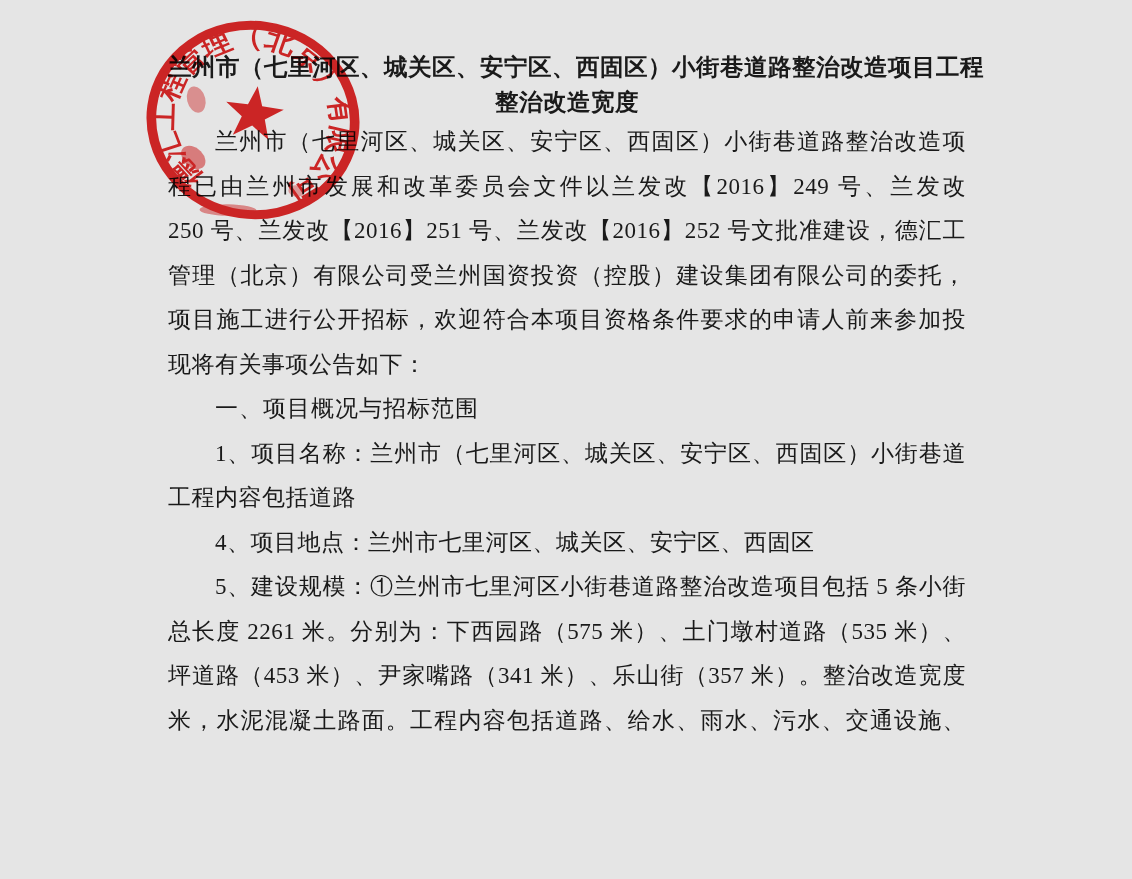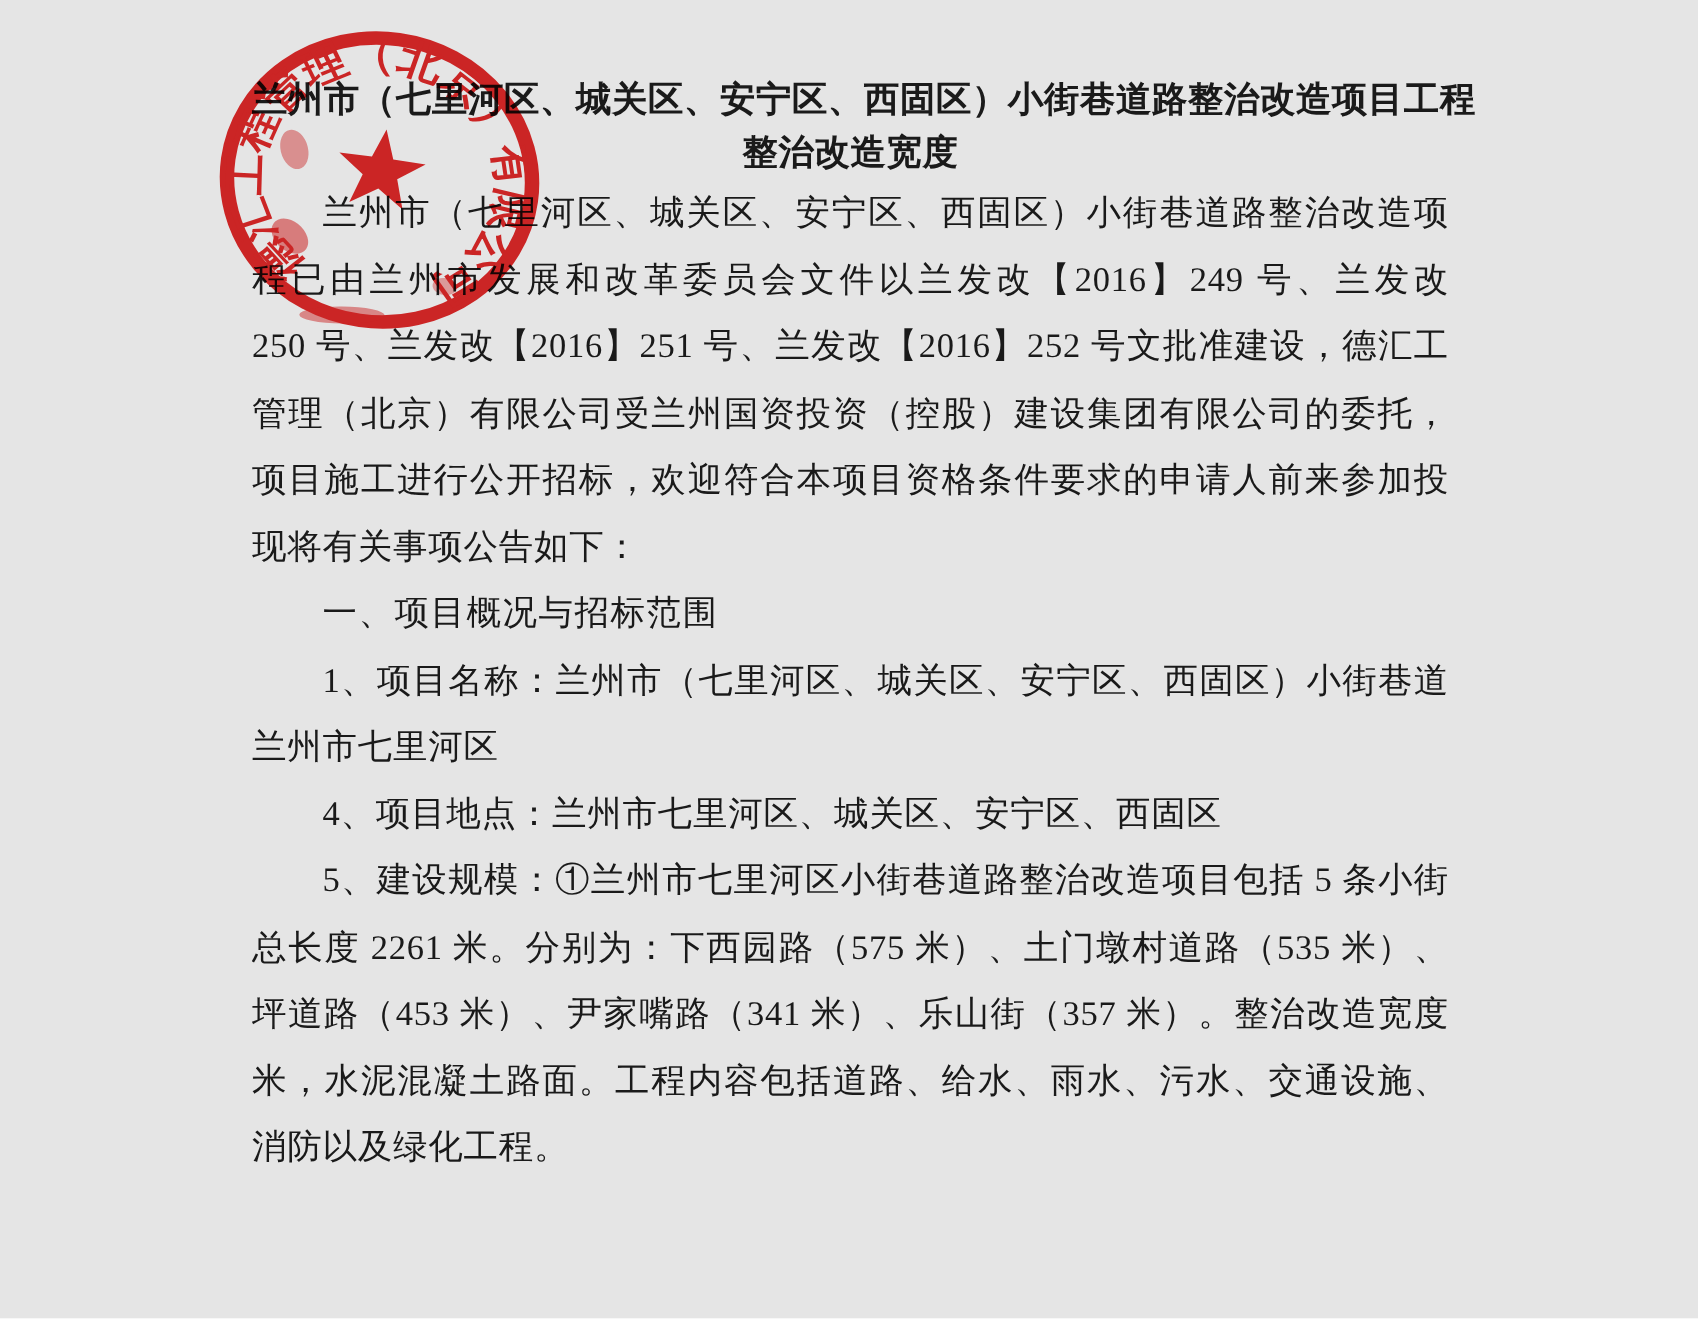--- a/index.html
+++ b/index.html
@@ -72,27 +72,26 @@
 
     <div class="doc-lines">
       <div class="doc-line indent full">兰州市（七里河区、城关区、安宁区、西固区）小街巷道路整治改造项目工</div>
       <div class="doc-line full">程已由兰州市发展和改革委员会文件以兰发改【2016】249 号、兰发改【2016】</div>
       <div class="doc-line full">250 号、兰发改【2016】251 号、兰发改【2016】252 号文批准建设，德汇工程</div>
       <div class="doc-line full">管理（北京）有限公司受兰州国资投资（控股）建设集团有限公司的委托，对该</div>
       <div class="doc-line full">项目施工进行公开招标，欢迎符合本项目资格条件要求的申请人前来参加投标，</div>
       <div class="doc-line">现将有关事项公告如下：</div>
       <div class="doc-line indent bold">一、项目概况与招标范围</div>
       <div class="doc-line indent full">1、项目名称：兰州市（七里河区、城关区、安宁区、西固区）小街巷道路</div>
-      <div class="doc-line">兰州市七里河区</div>
+      <div class="doc-line">工程内容包括道路</div>
       <div class="doc-line indent">4、项目地点：兰州市七里河区、城关区、安宁区、西固区</div>
       <div class="doc-line indent full">5、建设规模：①兰州市七里河区小街巷道路整治改造项目包括 5 条小街巷，</div>
       <div class="doc-line full">总长度 2261 米。分别为：下西园路（575 米）、土门墩村道路（535 米）、彭家</div>
       <div class="doc-line full">坪道路（453 米）、尹家嘴路（341 米）、乐山街（357 米）。整治改造宽度 7-18</div>
       <div class="doc-line full">米，水泥混凝土路面。工程内容包括道路、给水、雨水、污水、交通设施、照明、</div>
-      <div class="doc-line">消防以及绿化工程。</div>
     </div>
   </div>
 
   <div class="seal">
     <svg viewBox="0 0 220 220" preserveAspectRatio="none" overflow="visible">
       <defs>
         <path id="sealArc" d="M 110,188 A 78,78 0 0 1 110,32 A 78,78 0 0 1 110,188" fill="none"></path>
       </defs>
 
       <circle cx="110" cy="110" r="100" fill="none" stroke="currentColor" stroke-width="9.5"></circle>

